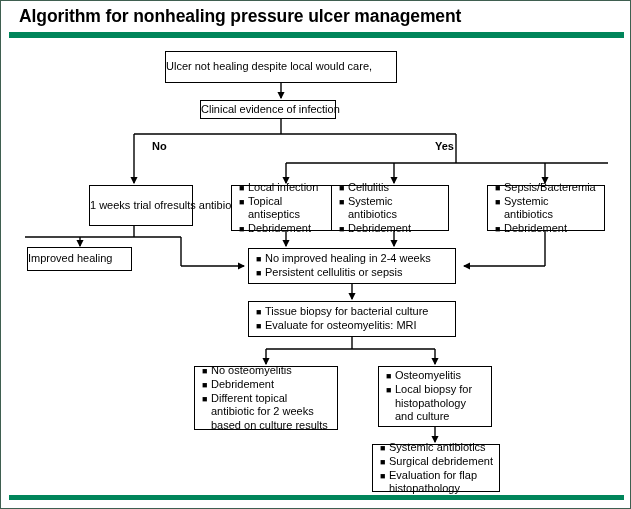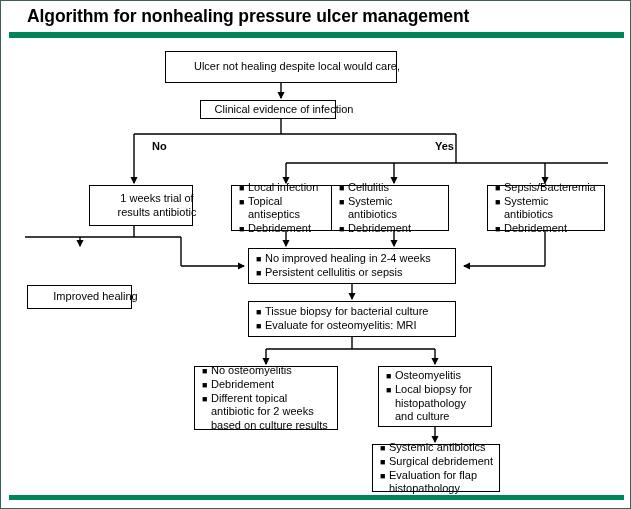--- a/index.html
+++ b/index.html
@@ -18,21 +18,21 @@
     height: 509px;
     box-sizing: border-box;
     background: #ffffff;
     border: 1px solid #3f5f50;
     overflow: hidden;
   }
 
   
   #header-title {
     position: absolute;
-    left: 26px;
+    left: 18px;
     top: 5px;
     width: 600px;
     height: 24px;
     font-size: 17.5px;
     font-weight: bold;
     color: #000000;
     letter-spacing: -0.1px;
     white-space: nowrap;
   }
   #header-rule {
@@ -66,25 +66,23 @@
     position: absolute;
     box-sizing: border-box;
     border: 1.4px solid #000000;
     background: #ffffff;
     color: #000000;
     font-size: 11px;
     line-height: 13.5px;
   }
   .node.center {
     display: flex;
-    flex-direction: column;
+    flex-direction: row;
     align-items: center;
-    justify-content: center;
     text-align: center;
-    padding-left: 32px;
   }
   .node.list {
     padding: 5px 6px 5px 7px;
     display: flex;
     flex-direction: column;
     justify-content: center;
   }
   .node .line {
     white-space: nowrap;
   }
@@ -181,21 +179,21 @@
 
   <div class="node center" style="left:199px; top:99px; width:136px; height:19px;">
     <div class="line">Clinical evidence of infection</div>
   </div>
 
   <div class="node center" style="left:88px; top:184px; width:104px; height:41px;">
     <div class="line">1 weeks trial of</div>
     <div class="line">results antibiotic</div>
   </div>
 
-  <div class="node center" style="left:26px; top:246px; width:105px; height:24px;margin-top:38px;">
+  <div class="node center" style="left:26px; top:246px; width:105px; height:24px;">
     <div class="line">Improved healing</div>
   </div>
 
   <div class="node list" style="left:230px; top:184px; width:111px; height:46px;">
     <div class="bullet-row">
       <span class="bullet-mark">■</span>
       <span class="bullet-text">Local infection</span>
     </div>
     <div class="bullet-row">
       <span class="bullet-mark">■</span>

